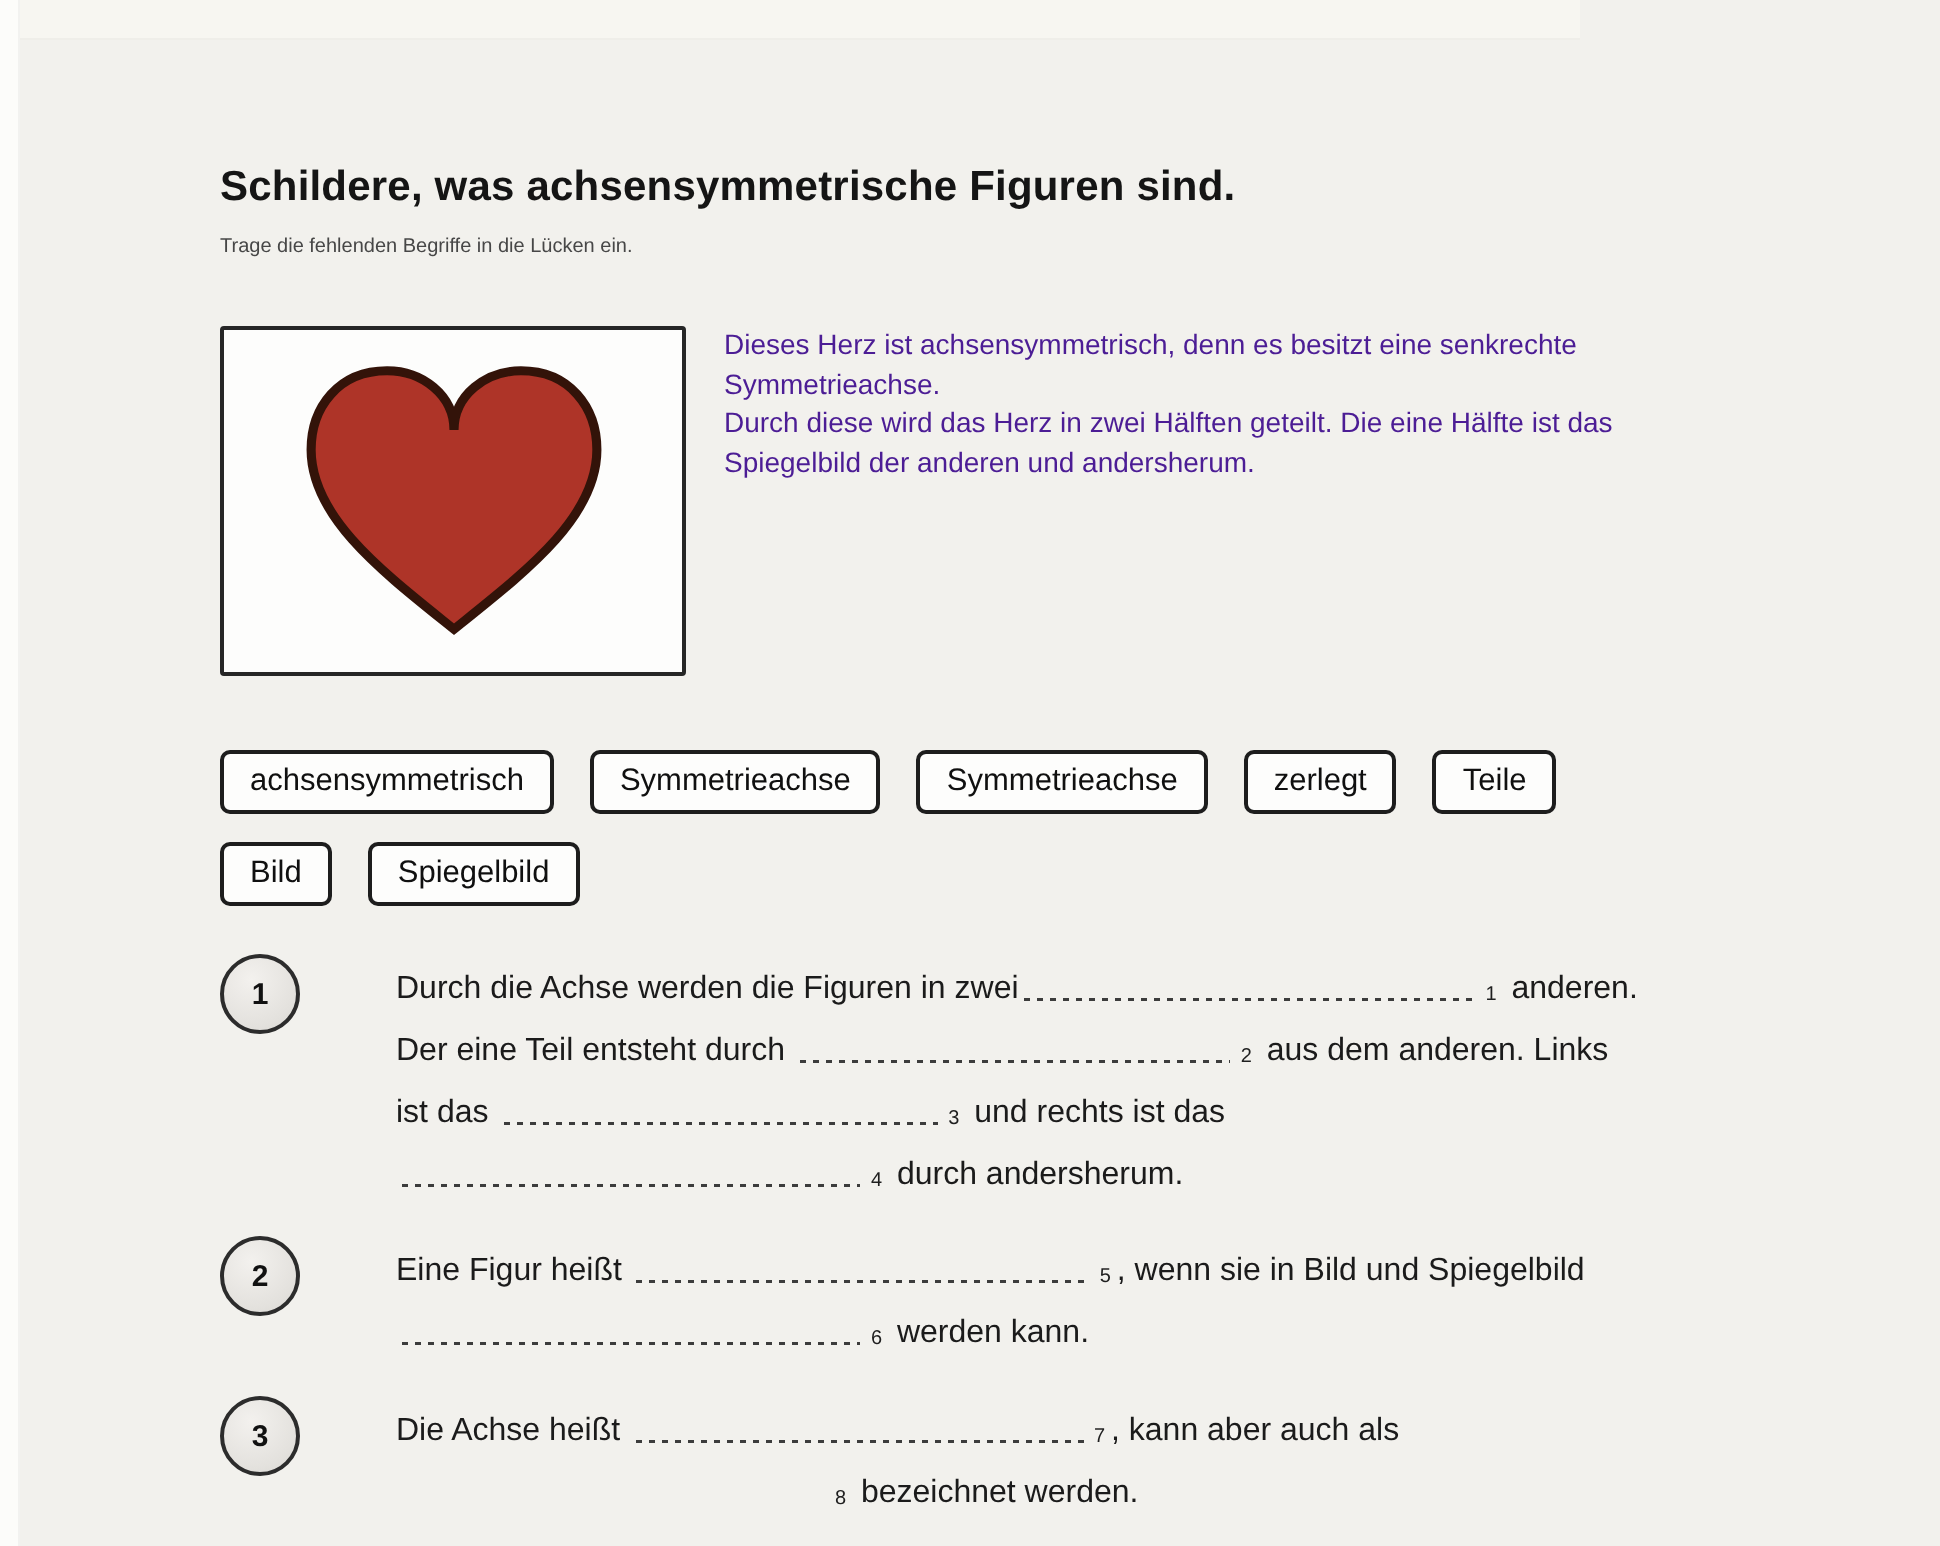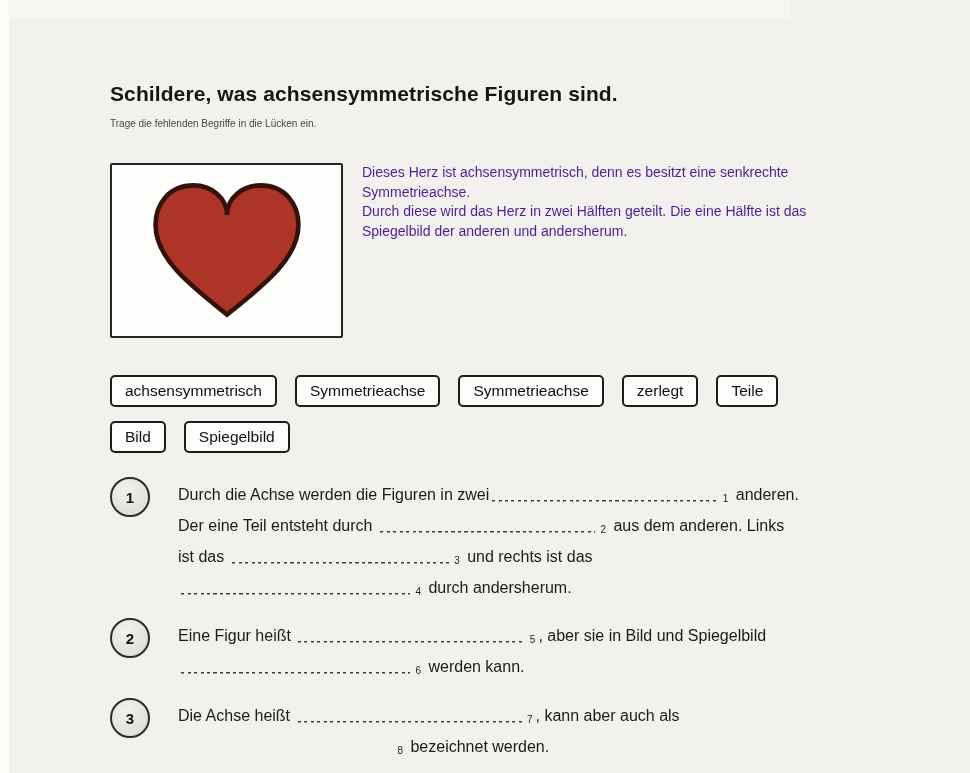--- a/index.html
+++ b/index.html
@@ -80,21 +80,21 @@
   .exercise:nth-child(2) { margin-top:15px; }
   .exercise:nth-child(3) { margin-top:16px; }
   .ex-circle {
     width:40px; height:40px; flex-shrink:0;
     border:2px solid #2c2c2c; border-radius:50%;
     background:radial-gradient(circle at 38% 30%, #f3f1ee 0%, #e3e1dd 70%, #d8d6d1 100%);
     display:flex; align-items:center; justify-content:center;
     font-weight:bold; font-size:15px; color:#111;
   }
   .ex-lines { padding-top:2px; font-size:16px; line-height:31px; color:#1b1b1b; }
-  .ex-line { white-space:nowrap; }
+  .ex-line { white-space:nowrap;margin-left:20px; }
 
   .blank {
     display:inline-block;
     height:16px;
     vertical-align:-3px;
     margin:0 3px;
     position:relative;
     background-image:repeating-linear-gradient(90deg, #3c3c3c 0 3px, transparent 3px 6.5px);
     background-size:calc(100% - 11px) 1.5px;
     background-repeat:no-repeat;
@@ -147,21 +147,21 @@
         <div class="ex-lines">
           <div class="ex-line"><span>Durch die Achse werden die Figuren in zwei</span><span class="blank" style="width: 236px;"><span class="blank-num">1</span></span><span> anderen.</span></div>
           <div class="ex-line"><span>Der eine Teil entsteht durch </span><span class="blank" style="width: 226px;"><span class="blank-num">2</span></span><span> aus dem anderen. Links</span></div>
           <div class="ex-line"><span>ist das </span><span class="blank" style="width: 228px;"><span class="blank-num">3</span></span><span> und rechts ist das</span></div>
           <div class="ex-line"><span class="blank" style="width: 240px;"><span class="blank-num">4</span></span><span> durch andersherum.</span></div>
         </div>
       </div>
       <div class="exercise">
         <div class="ex-circle">2</div>
         <div class="ex-lines">
-          <div class="ex-line"><span>Eine Figur heißt </span><span class="blank" style="width: 237px;"><span class="blank-num">5</span></span><span>, aber sie in Bild und Spiegelbild</span></div>
+          <div class="ex-line"><span>Eine Figur heißt </span><span class="blank" style="width: 237px;"><span class="blank-num">5</span></span><span>, wenn sie in Bild und Spiegelbild</span></div>
           <div class="ex-line"><span class="blank" style="width: 240px;"><span class="blank-num">6</span></span><span> werden kann.</span></div>
         </div>
       </div>
       <div class="exercise">
         <div class="ex-circle">3</div>
         <div class="ex-lines">
           <div class="ex-line"><span>Die Achse heißt </span><span class="blank" style="width: 235px;"><span class="blank-num">7</span></span><span>, kann aber auch als</span></div>
           <div class="ex-line"><span class="blank no-dashes" style="width: 222px;"><span class="blank-num">8</span></span><span> bezeichnet werden.</span></div>
         </div>
       </div>

